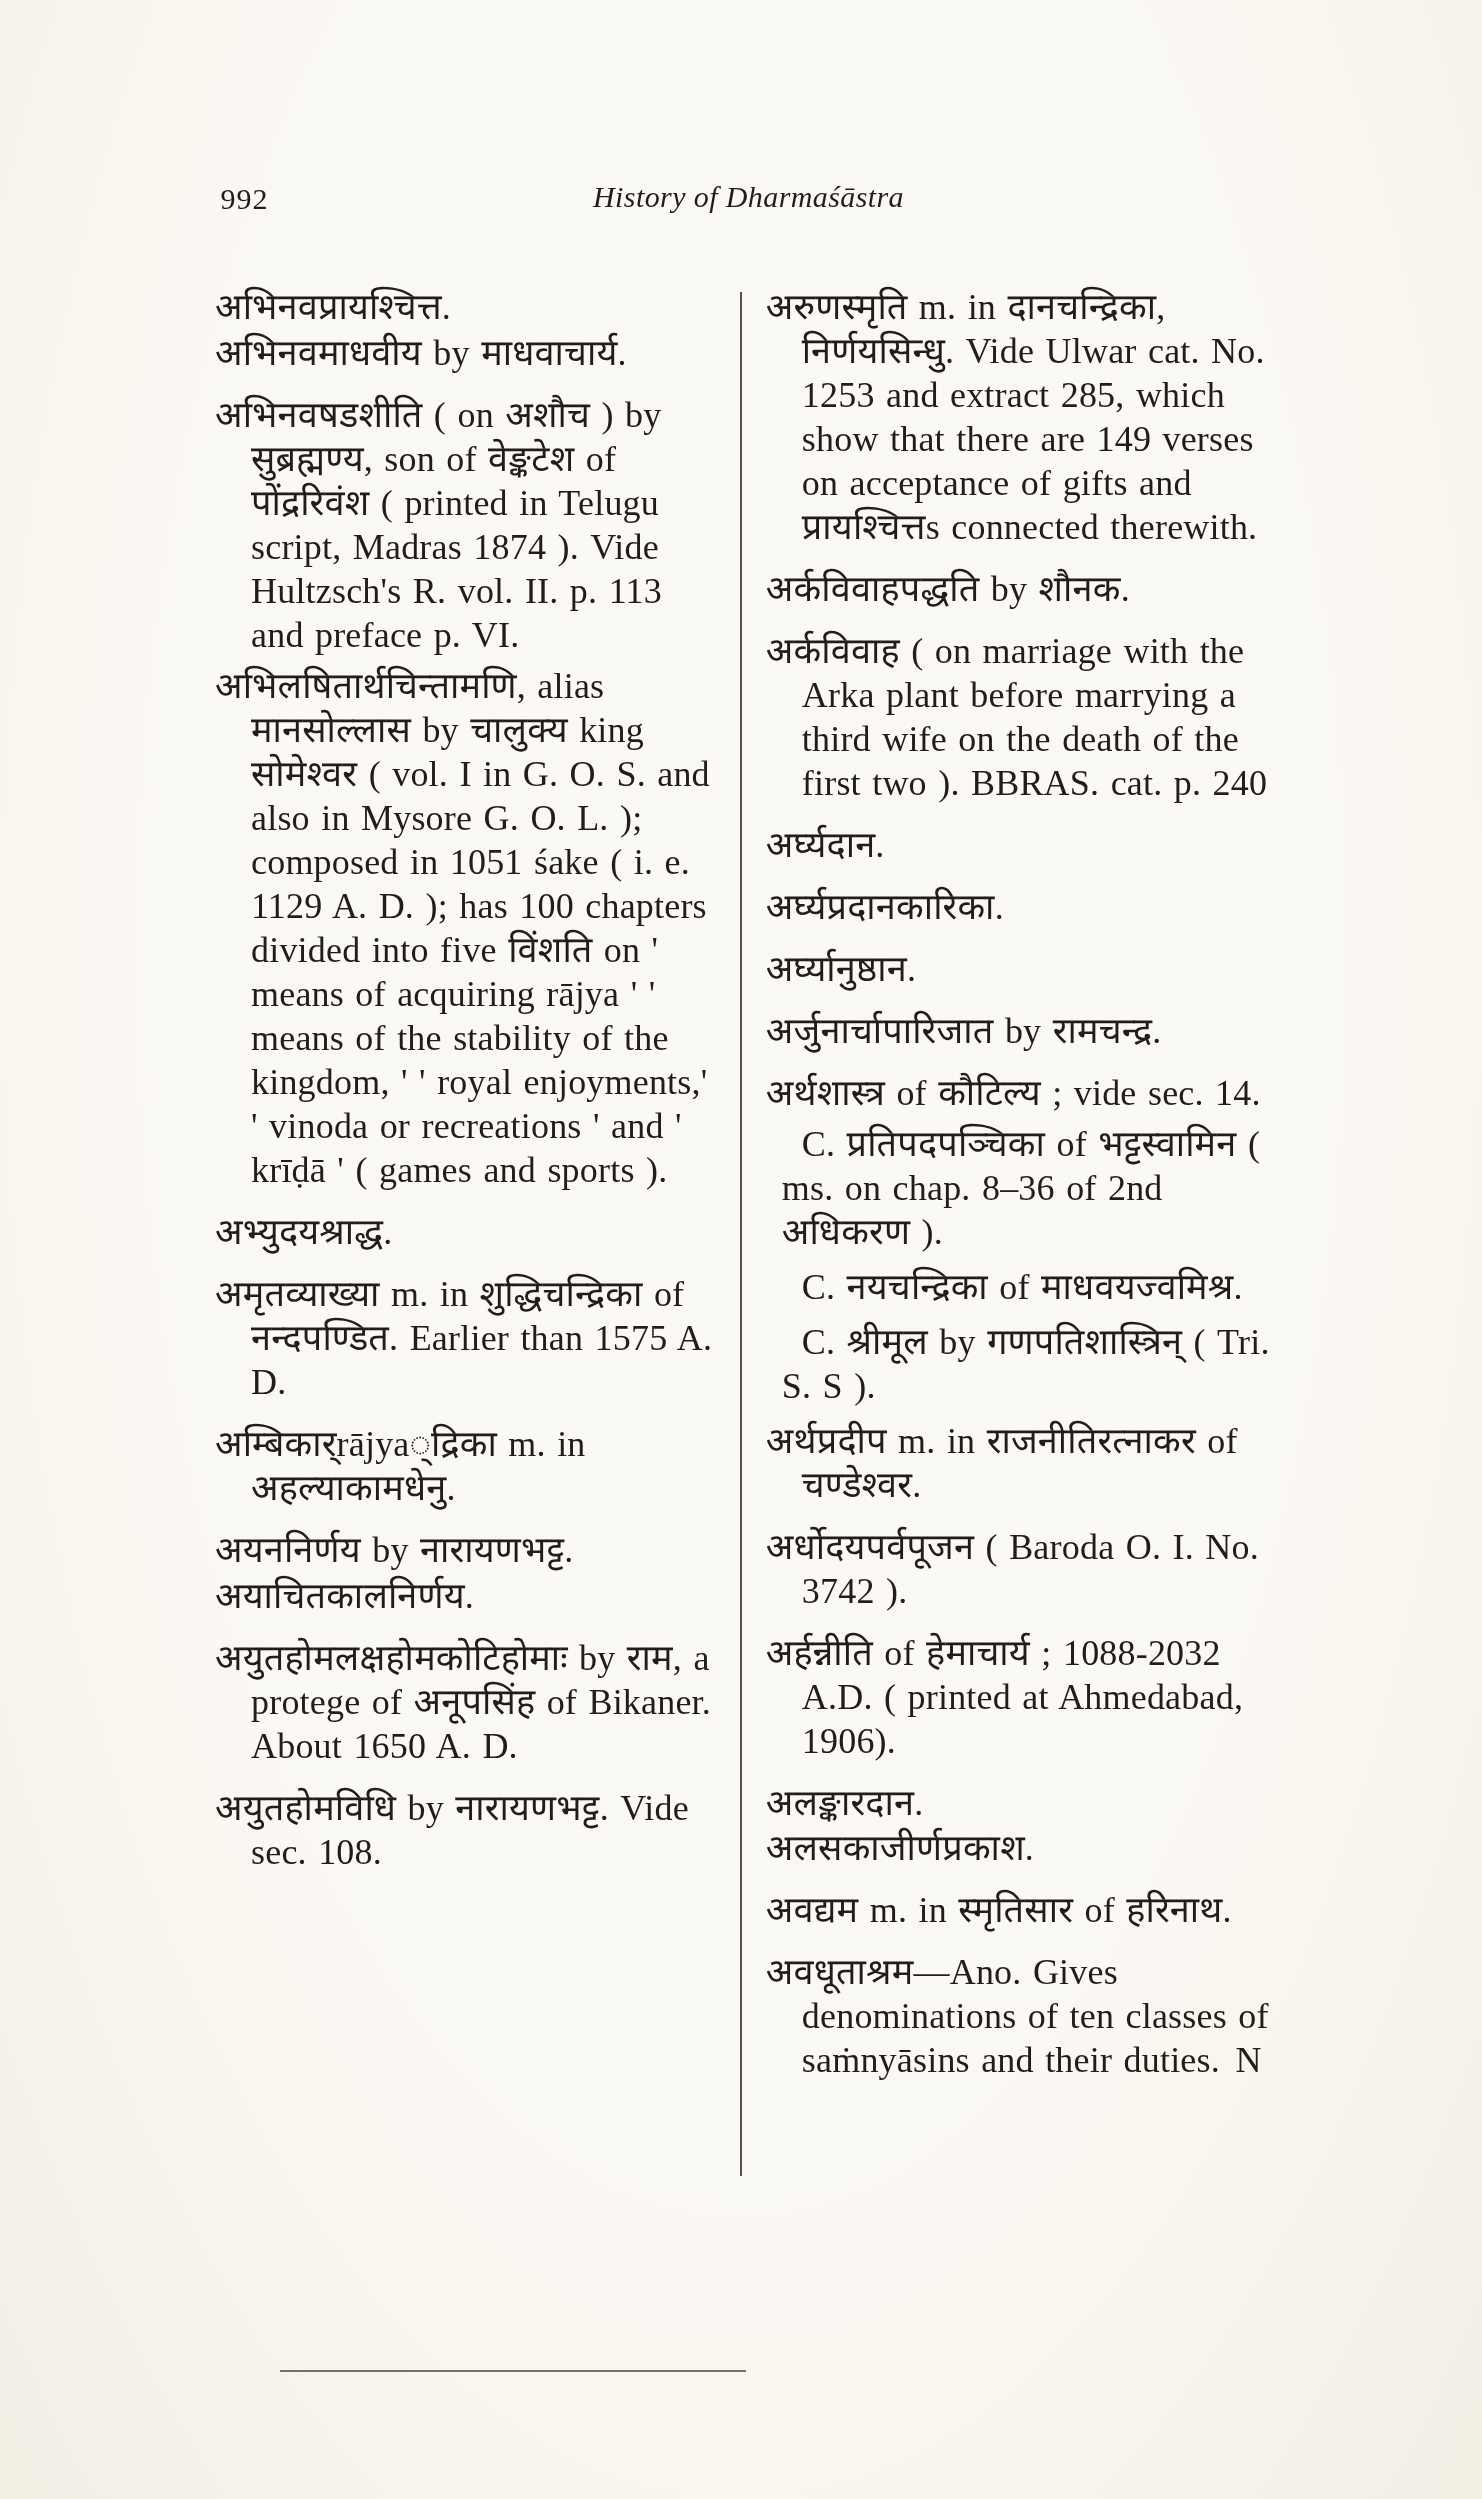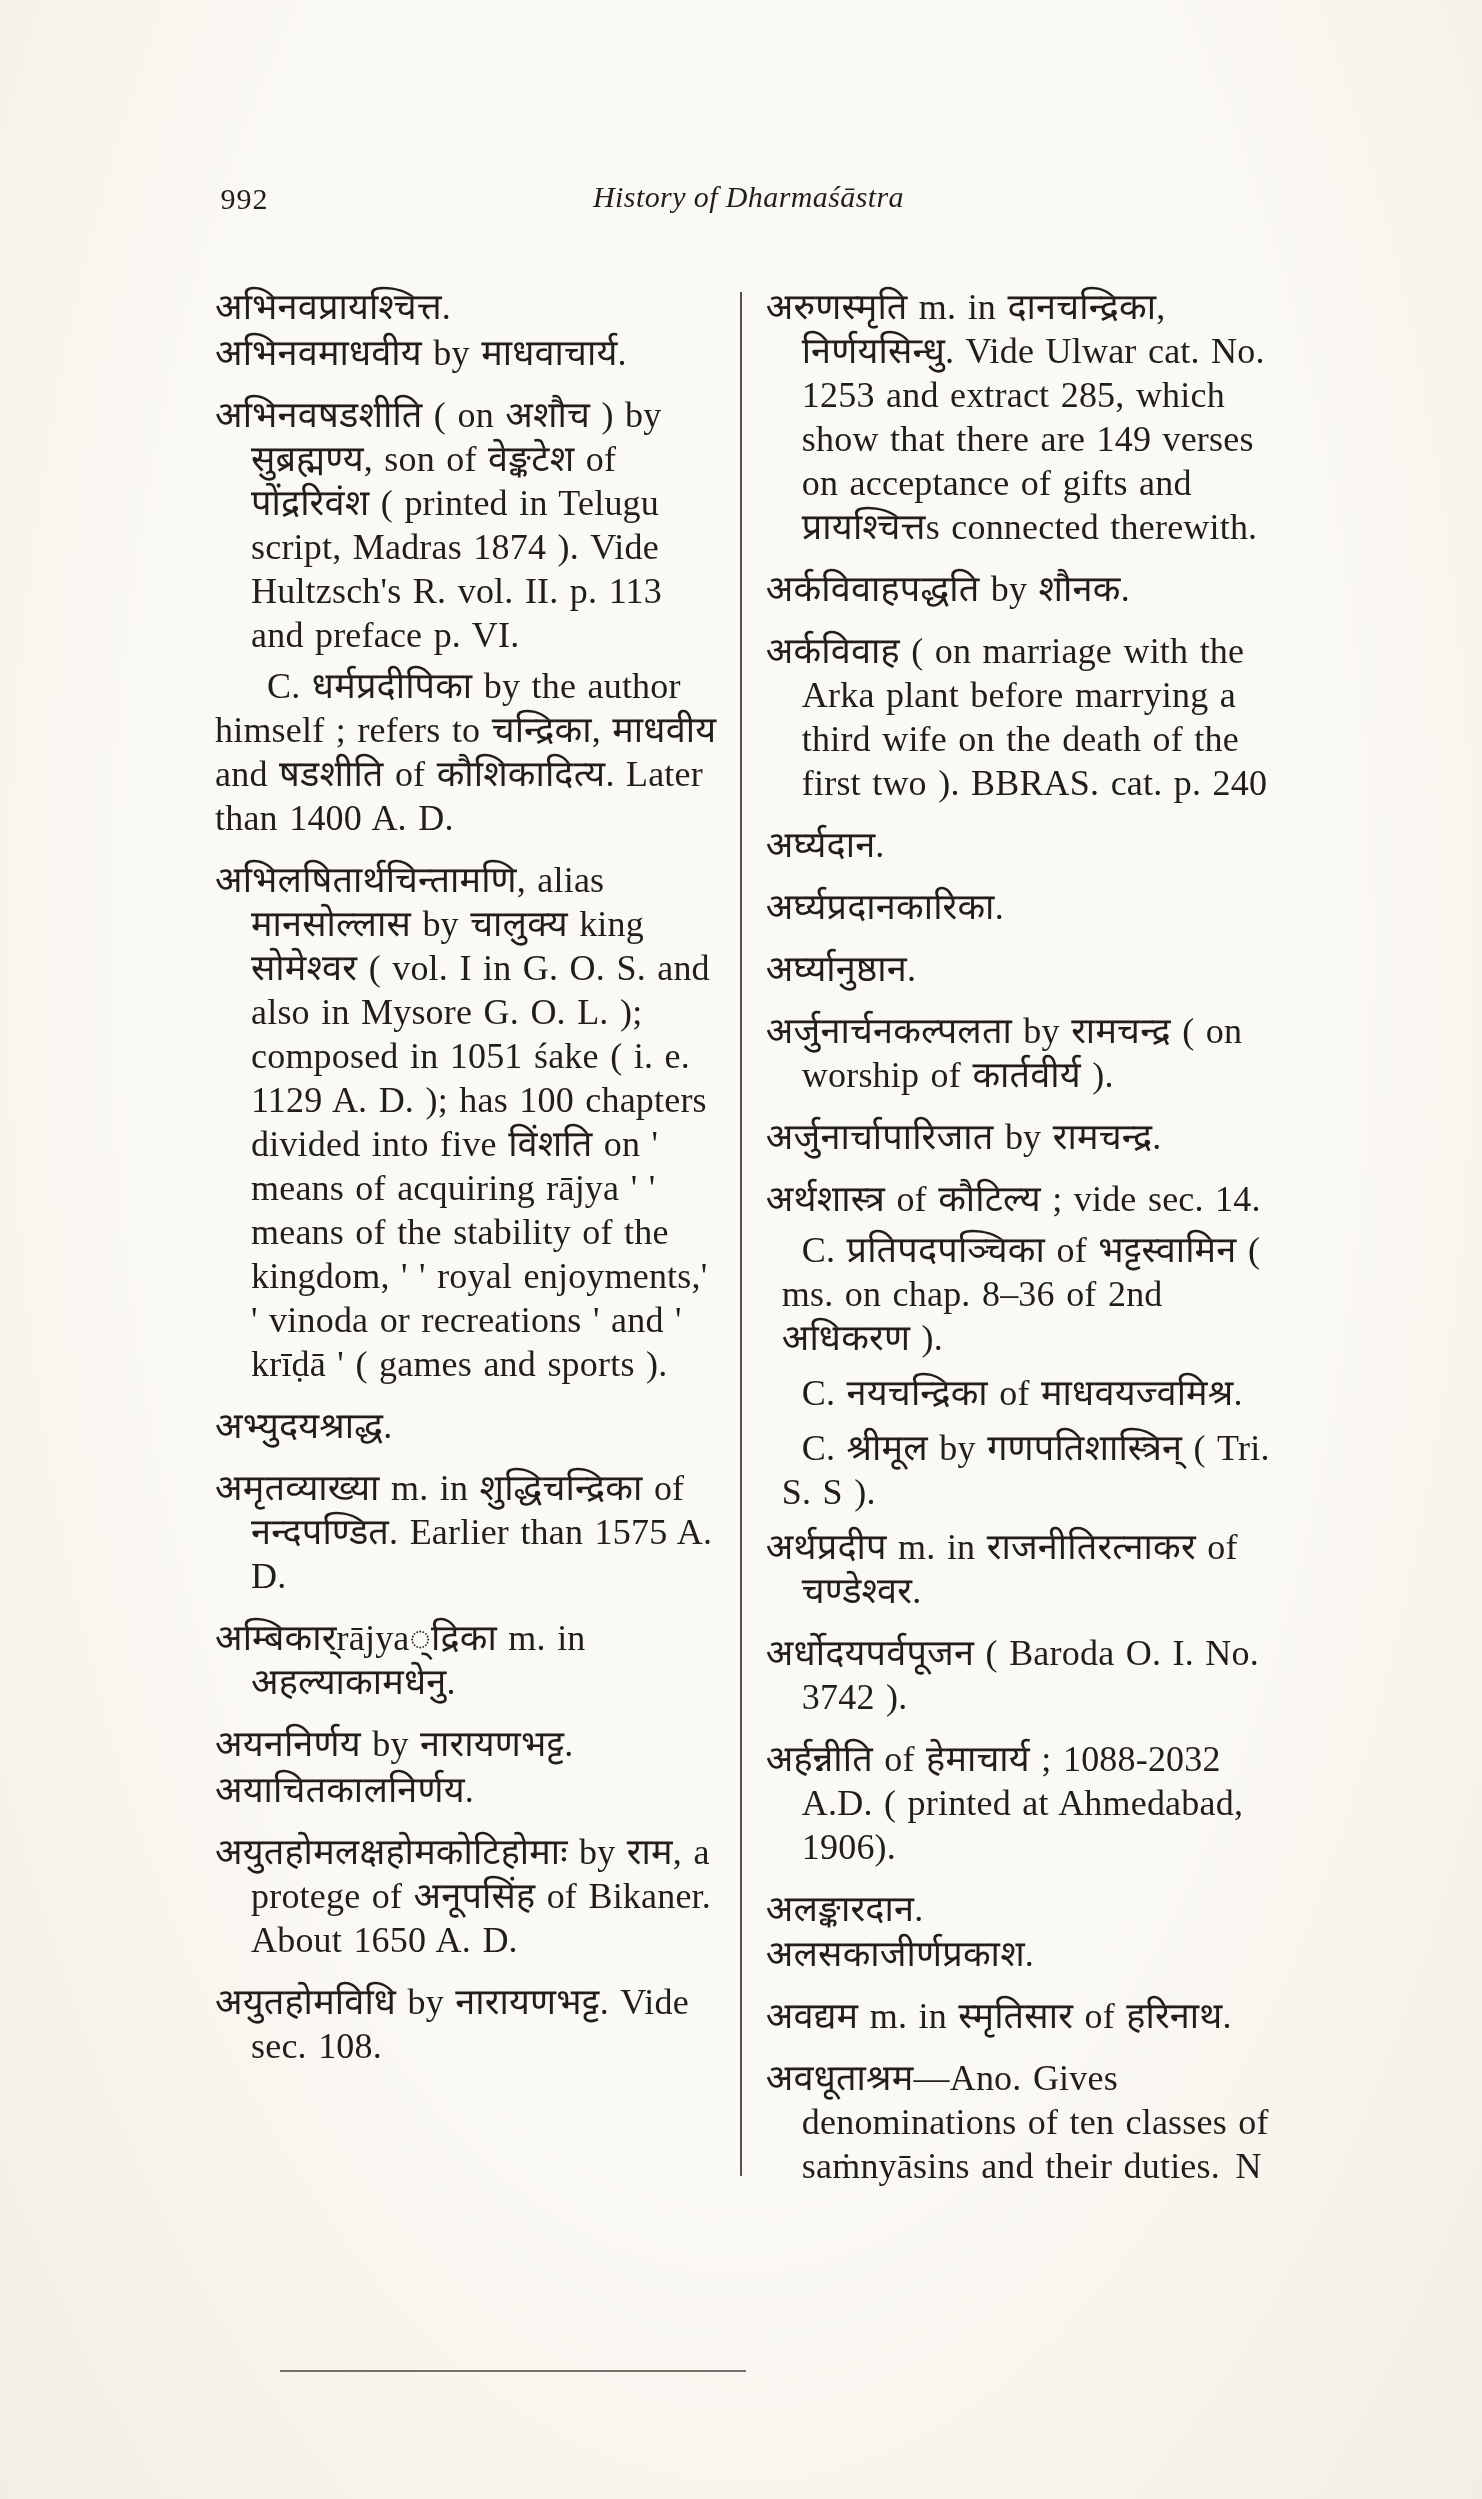--- a/index.html
+++ b/index.html
@@ -107,41 +107,39 @@
   <span class="page-number">992</span>
   <span class="page-title">History of Dharmaśāstra</span>
 </div>
 
 <div class="columns">
 
   <div class="col col-left">
     <p class="entry tight">अभिनवप्रायश्चित्त.</p>
     <p class="entry">अभिनवमाधवीय by माधवाचार्य.</p>
     <p class="entry mb-sm">अभिनवषडशीति ( on अशौच ) by सुब्रह्मण्य, son of वेङ्कटेश of पोंद्ररिवंश ( printed in Telugu script, Madras 1874 ). Vide Hultzsch's R. vol. II. p. 113 and preface p. VI.</p>
-    <p class="sub">C. धर्मप्रदीपिका by the author himself ; refers to चन्द्रिका, माधवीय and षडशीति of कौशिकादित्य. Later than 1400 A. D.</p>
     <p class="entry">अभिलषितार्थचिन्तामणि, alias मानसोल्लास by चालुक्य king सोमेश्वर ( vol. I in G. O. S. and also in Mysore G. O. L. ); composed in 1051 śake ( i. e. 1129 A. D. ); has 100 chapters divided into five विंशति on ' means of acquiring rājya ' ' means of the stability of the kingdom, ' ' royal enjoyments,' ' vinoda or recreations ' and ' krīḍā ' ( games and sports ).</p>
     <p class="entry">अभ्युदयश्राद्ध.</p>
     <p class="entry">अमृतव्याख्या m. in शुद्धिचन्द्रिका of नन्दपण्डित. Earlier than 1575 A. D.</p>
     <p class="entry">अम्बिकार्rājya्द्रिका m. in अहल्याकामधेनु.</p>
     <p class="entry tight">अयननिर्णय by नारायणभट्ट.</p>
     <p class="entry">अयाचितकालनिर्णय.</p>
     <p class="entry">अयुतहोमलक्षहोमकोटिहोमाः by राम, a protege of अनूपसिंह of Bikaner. About 1650 A. D.</p>
     <p class="entry last">अयुतहोमविधि by नारायणभट्ट. Vide sec. 108.</p>
   </div>
 
   <div class="divider"></div>
 
   <div class="col col-right">
     <p class="entry">अरुणस्मृति m. in दानचन्द्रिका, निर्णयसिन्धु. Vide Ulwar cat. No. 1253 and extract 285, which show that there are 149 verses on acceptance of gifts and प्रायश्चित्तs connected therewith.</p>
     <p class="entry">अर्कविवाहपद्धति by शौनक.</p>
     <p class="entry">अर्कविवाह ( on marriage with the Arka plant before marrying a third wife on the death of the first two ). BBRAS. cat. p. 240</p>
     <p class="entry">अर्घ्यदान.</p>
     <p class="entry">अर्घ्यप्रदानकारिका.</p>
     <p class="entry">अर्घ्यानुष्ठान.</p>
-    <p class="entry">अर्जुनार्चनकल्पलता by रामचन्द्र ( on worship of कार्तवीर्य ).</p>
     <p class="entry">अर्जुनार्चापारिजात by रामचन्द्र.</p>
     <p class="entry mb-sm">अर्थशास्त्र of कौटिल्य ; vide sec. 14.</p>
     <p class="sub-r">C. प्रतिपदपञ्चिका of भट्टस्वामिन ( ms. on chap. 8–36 of 2nd अधिकरण ).</p>
     <p class="sub-r">C. नयचन्द्रिका of माधवयज्वमिश्र.</p>
     <p class="sub-r">C. श्रीमूल by गणपतिशास्त्रिन् ( Tri. S. S ).</p>
     <p class="entry">अर्थप्रदीप m. in राजनीतिरत्नाकर of चण्डेश्वर.</p>
     <p class="entry">अर्धोदयपर्वपूजन ( Baroda O. I. No. 3742 ).</p>
     <p class="entry">अर्हन्नीति of हेमाचार्य ; 1088-2032 A.D. ( printed at Ahmedabad, 1906).</p>
     <p class="entry tight">अलङ्कारदान.</p>
     <p class="entry">अलसकाजीर्णप्रकाश.</p>

